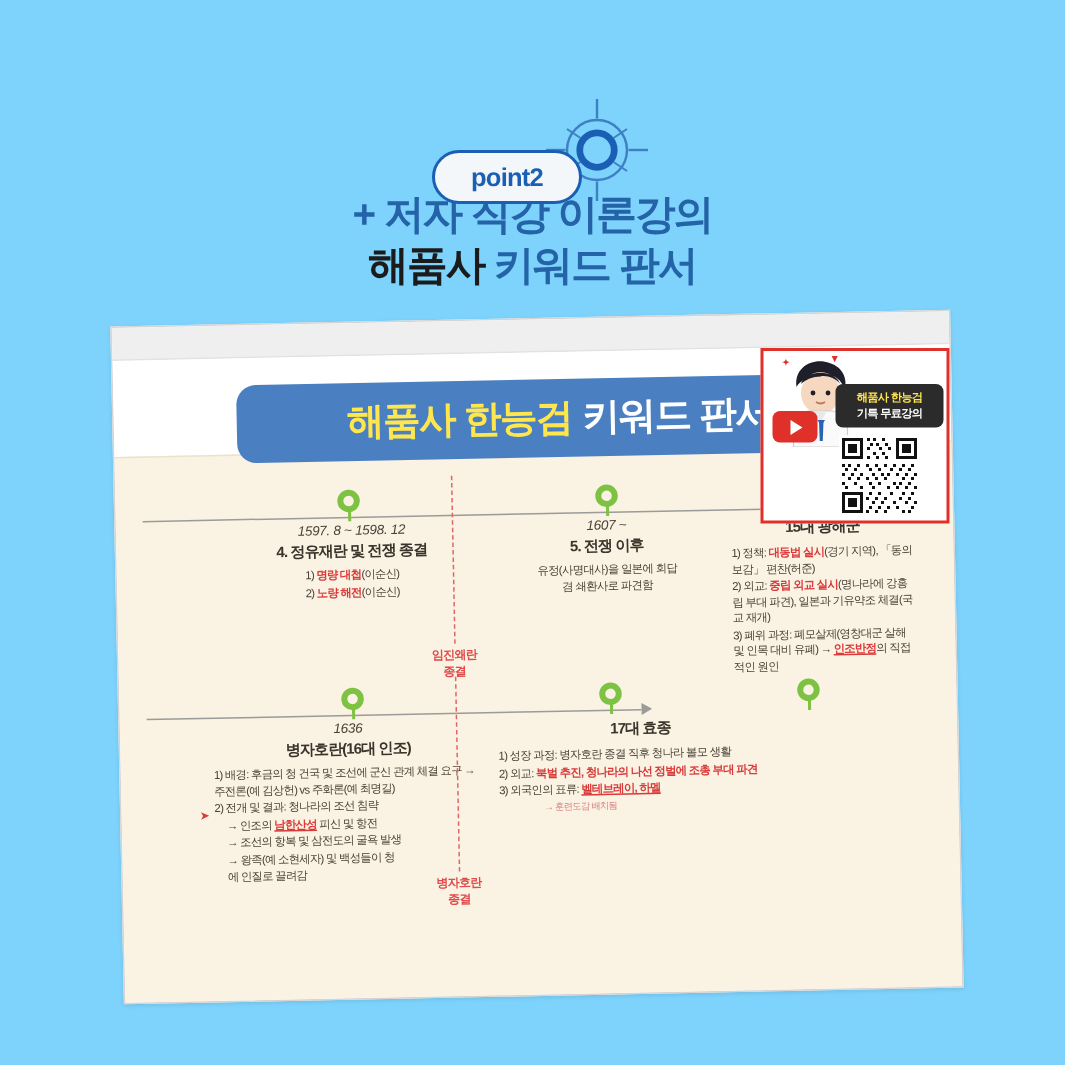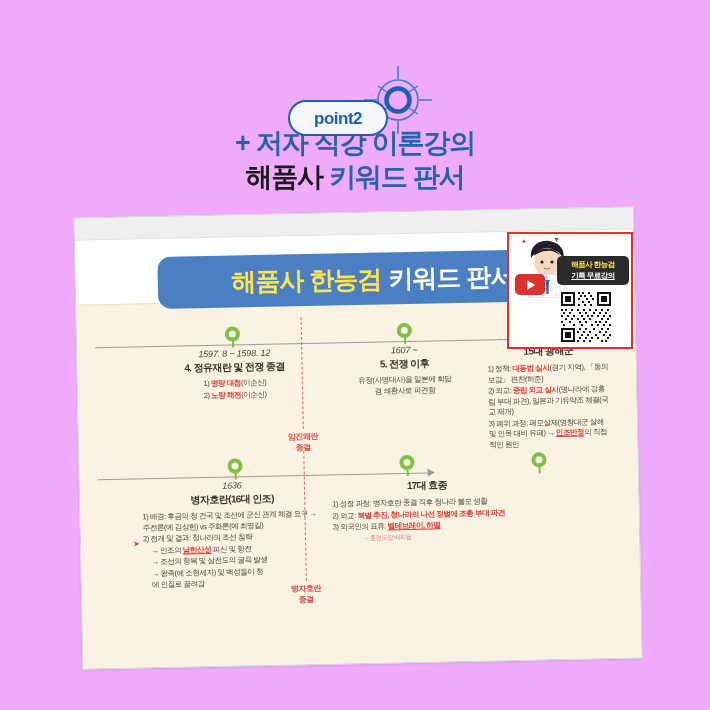--- a/index.html
+++ b/index.html
@@ -2,21 +2,21 @@
 <html><head>
 <meta charset="utf-8">
 <style>
   * { box-sizing: border-box; margin: 0; padding: 0; }
   html, body {
     width: 710px; height: 710px;
     font-family: "Liberation Sans", "DejaVu Sans", sans-serif;
     background: #f4f7fa;
     overflow: hidden;
   }
-  #stage { position: relative; width: 710px; height: 710px; background: #f0abfc; }
+  #stage { position: relative; width: 710px; height: 710px; background: #7dd3fc; }
 
   
   .point-wrap { position: absolute; left: 0; top: 38px; width: 710px; height: 80px; }
   .point-pill {
     position: absolute; left: 288px; top: 62px;
     width: 100px; height: 36px;
     border: 2.5px solid #1a5fb4; border-radius: 20px;
     background: #f4f7fa;
     display: flex; align-items: center; justify-content: center;
     z-index: 3;
@@ -139,21 +139,21 @@
     width: 0; height: 0; border-left: 8px solid #fff;
     border-top: 5px solid transparent; border-bottom: 5px solid transparent;
     margin-left: 2px;
   }
   .qr-bubble {
     position: absolute; left: 48px; top: 22px; width: 72px; height: 29px;
     background: #2b2b2b; border-radius: 5px;
     display: flex; flex-direction: column; align-items: center; justify-content: center;
   }
   .qr-bubble .l1 { font-size: 7.5px; font-weight: bold; color: #ffe64d; letter-spacing: -0.5px; }
-  .qr-bubble .l2 { font-size: 7.5px; font-weight: bold; color: #ffffff; letter-spacing: -0.5px; margin-top: 1px; text-decoration: underline; }
+  .qr-bubble .l2 { font-size: 7.5px; font-weight: bold; color: #ffffff; letter-spacing: -0.5px; margin-top: 1px; }
   .qr-img { position: absolute; left: 50px; top: 56px; width: 54px; height: 54px; }
   .sparkle { position: absolute; color: #e0302a; font-size: 7px; font-weight: bold; }
 </style>
 </head>
 <body>
 
 <div id="stage">
 
   <div class="point-wrap">
     <svg class="target-icon" viewBox="0 0 72 72">

